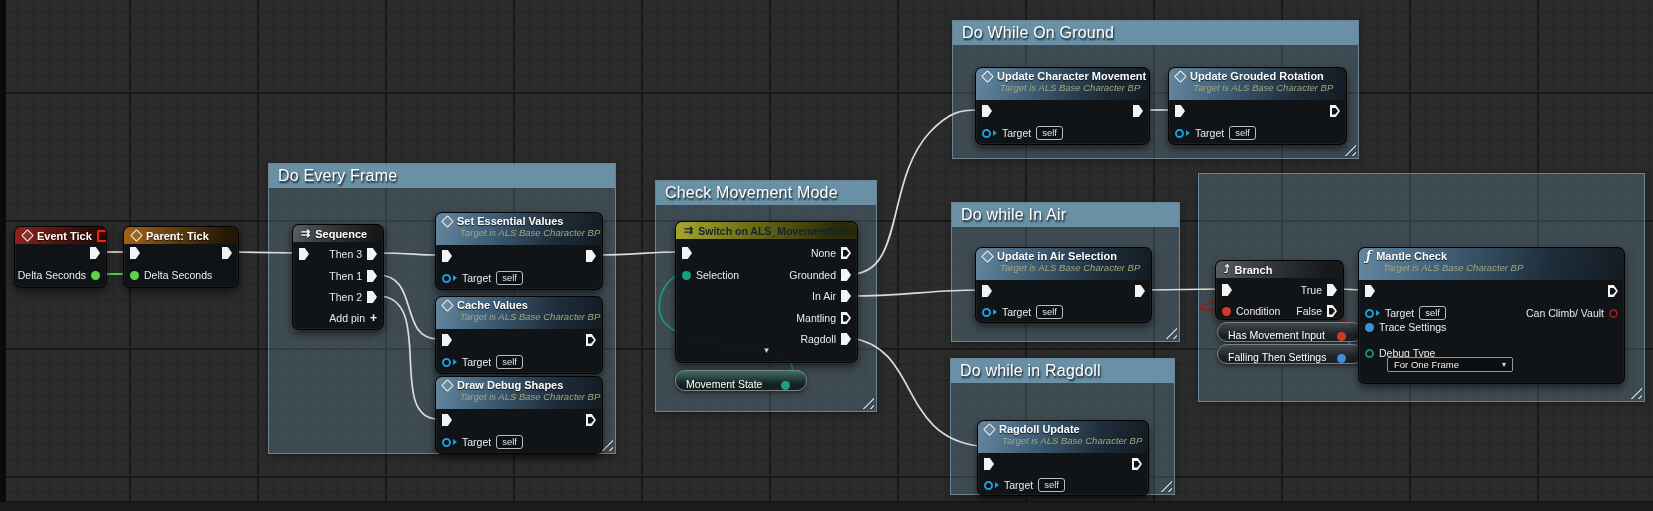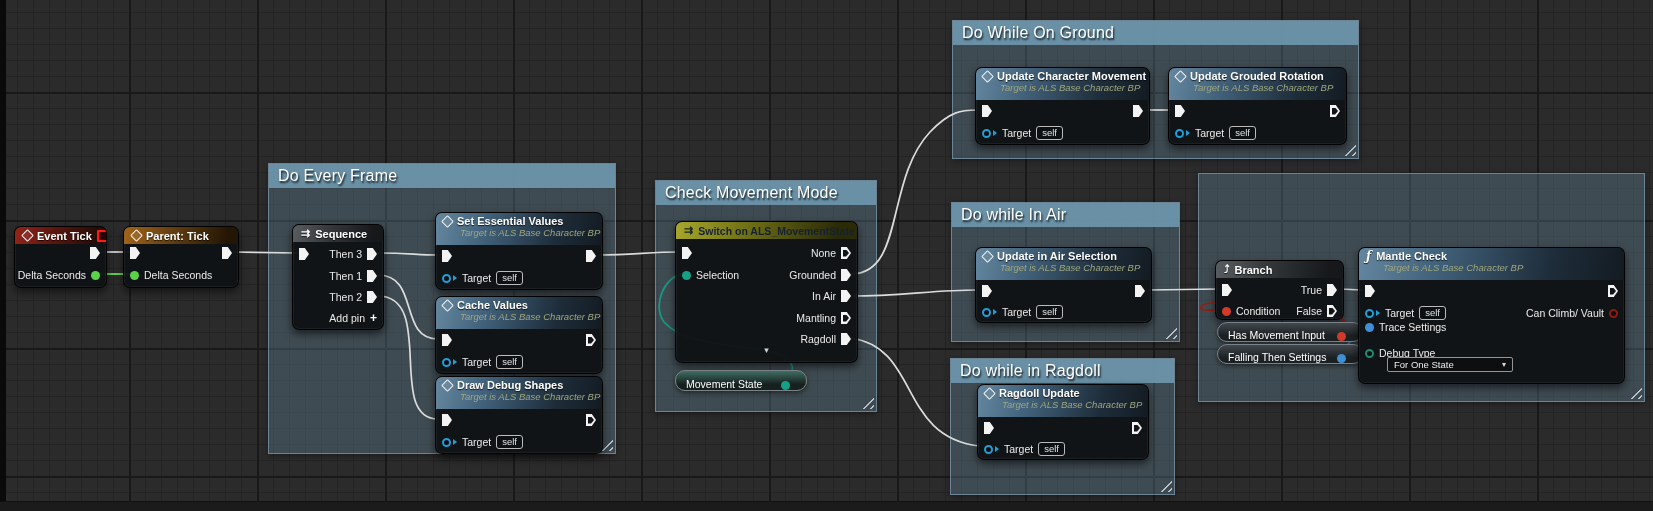--- a/index.html
+++ b/index.html
@@ -355,21 +355,21 @@
         <span class="pex"></span>
       </div>
     <div class="prow l" style="top:56px">
         <span class="ring r-obj"></span>
         <span class="parrow"></span>
         <span>Target</span>
         <span class="selfbox">self</span>
       </div>
   </div>
 
-  <div class="node" style="left:977px;top:384px;width:170px;height:74px">
+  <div class="node" style="left:977px;top:420px;width:170px;height:74px">
     <div class="fnhead">
       <div class="trow">
           <span class="icd"></span>
           <span>Ragdoll Update</span>
         </div>
       <div class="sub">Target is ALS Base Character BP</div>
     </div>
     <div class="prow l" style="top:35px">
         <span class="pex"></span>
       </div>
@@ -441,20 +441,20 @@
       </div>
     <div class="prow l" style="top:71px">
         <span class="dot f-blue"></span>
         <span>Trace Settings</span>
       </div>
     <div class="prow l" style="top:97px">
         <span class="ring r-enum"></span>
         <span>Debug Type</span>
       </div>
     <div class="combo" style="left:28px;top:109px;width:126px;height:15px">
-      <span>For One State</span>
+      <span>For One Frame</span>
       <span class="arr">▾</span>
     </div>
   </div>
 
   <div class="edge-left"></div>
   <div class="edge-bottom"></div>
 </div>
 
 </body></html>

